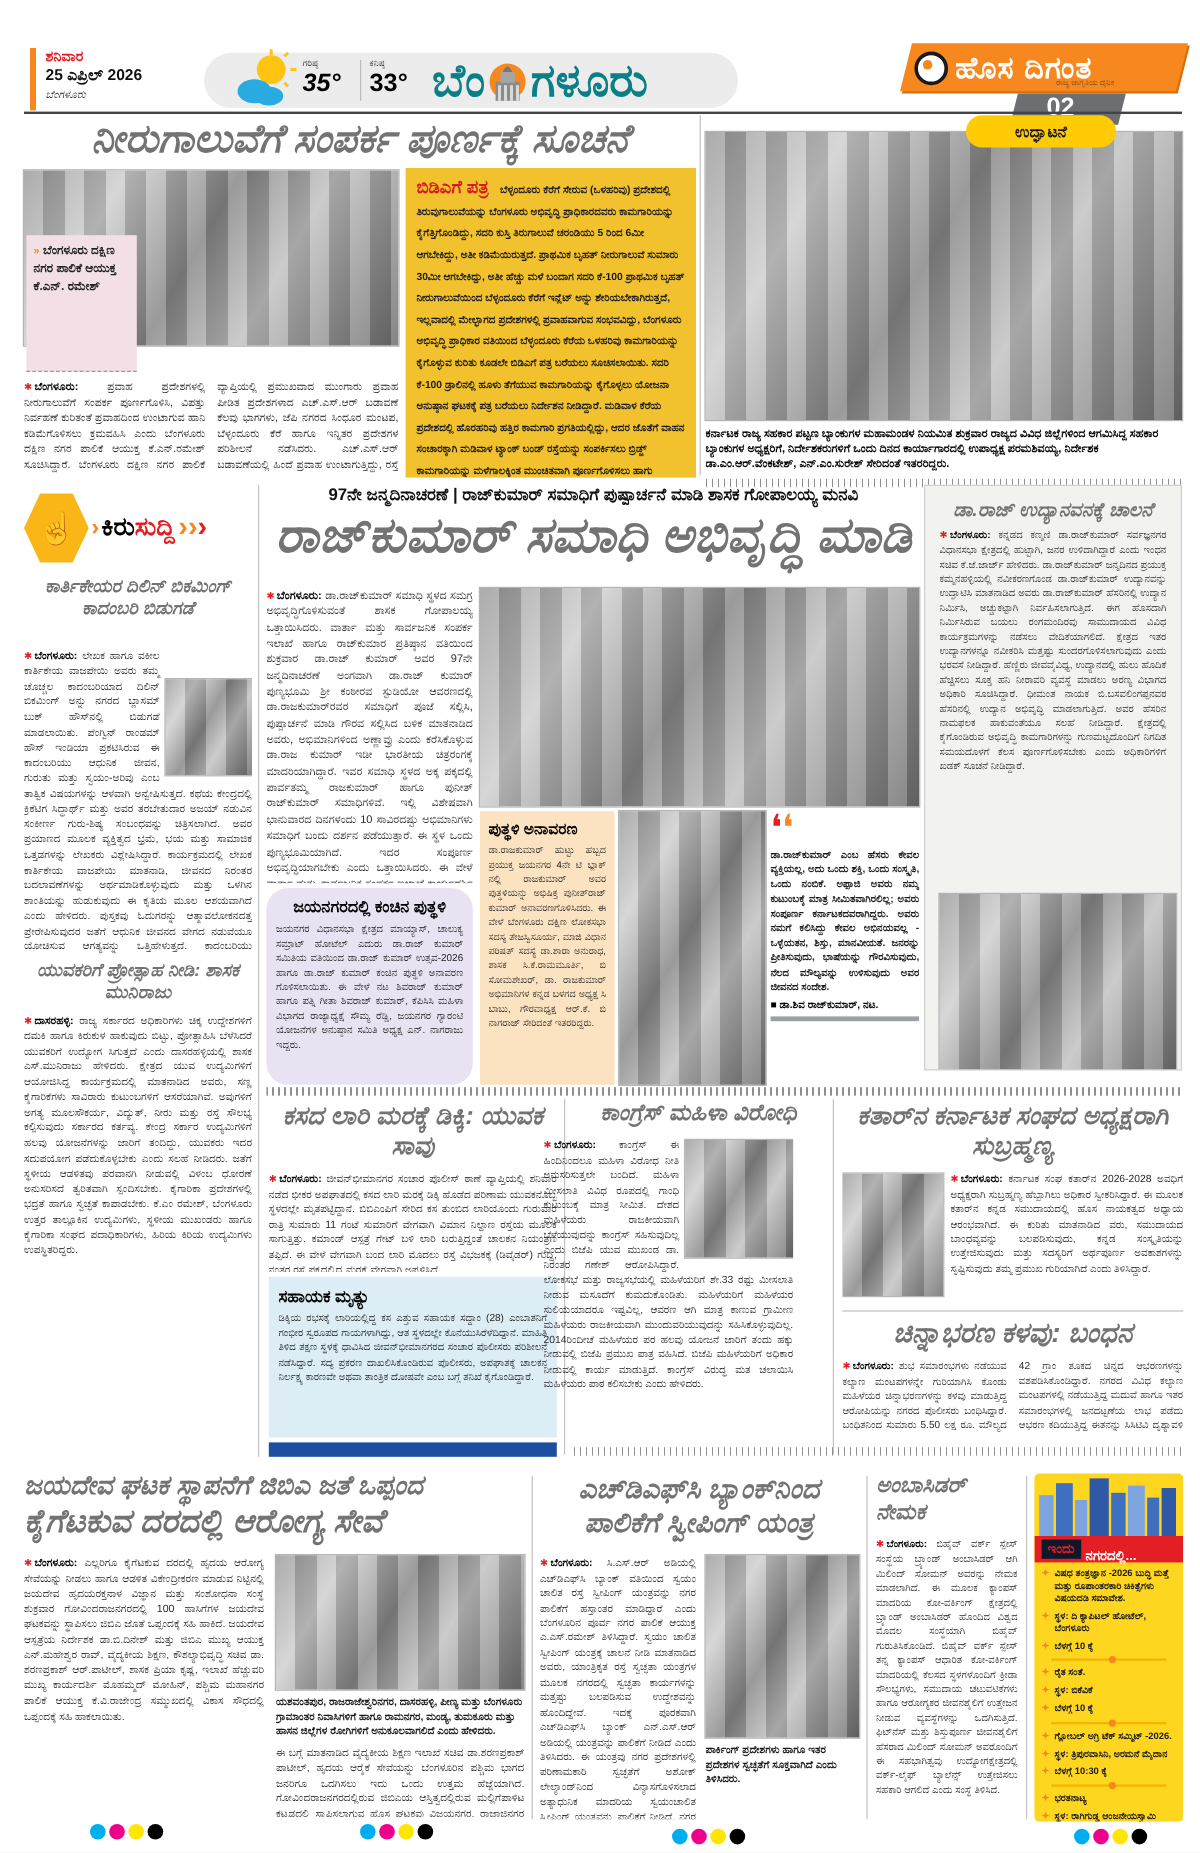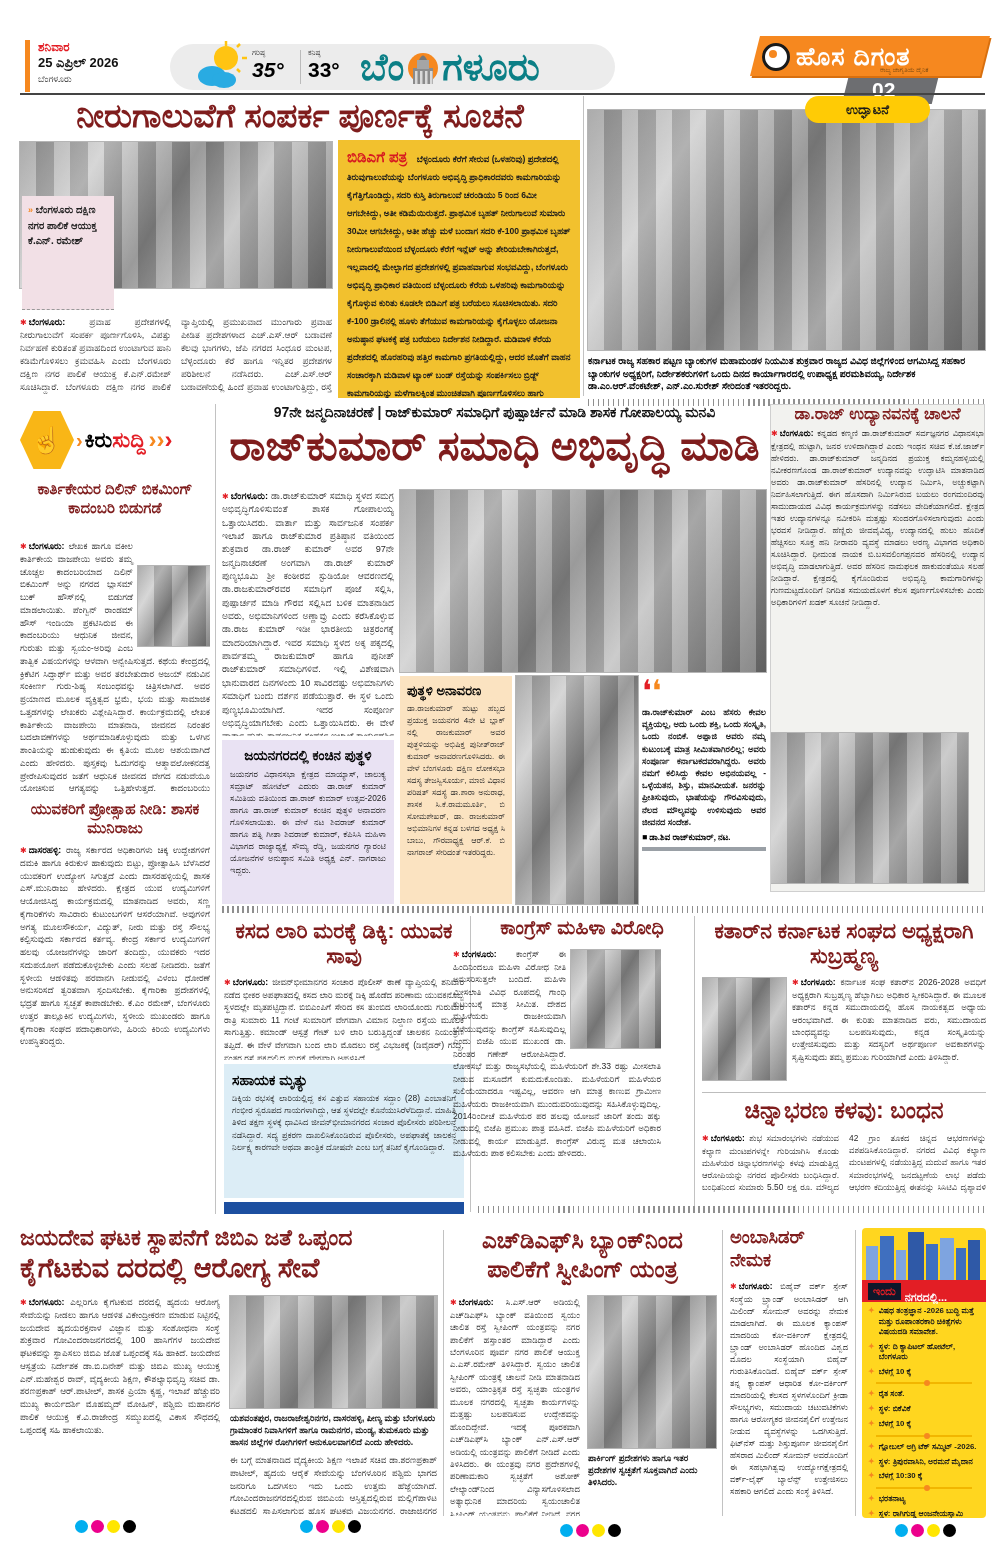--- a/index.html
+++ b/index.html
@@ -1,19 +1,19 @@
 <!DOCTYPE html>
 <html><head>
 <meta charset="utf-8">
 <style>
   html,body{margin:0;padding:0;background:#e9e9e9;}
   .page{position:relative;width:1000px;height:1544px;background:#ffffff;margin:0 auto;
         font-family:"Liberation Sans",sans-serif;color:#1a1a1a;overflow:hidden;}
   .abs{position:absolute;}
-  .hl{font-weight:800;color:#7f1d1d;line-height:1.08;}
+  .hl{font-weight:800;color:#737373;line-height:1.08;font-style:italic;}
   .body-txt{font-size:9px;line-height:1.45;text-align:justify;color:#2a2a2a;overflow:hidden;}
   .cols2{column-count:2;column-gap:10px;}
   .star{color:#e31e25;font-size:8px;margin-right:2px;}
   .dl{font-weight:800;color:#000;}
   .ph{background:
       repeating-linear-gradient(90deg,rgba(255,255,255,.16) 0 16px,rgba(0,0,0,.14) 16px 34px),
       linear-gradient(120deg,#9c9c9c 0%,#cfcfcf 22%,#878787 46%,#c2c2c2 66%,#6e6e6e 100%);
       outline:1px solid #b5b5b5;}
   .cap{font-weight:700;color:#000;line-height:1.35;}
   .dotrule{height:7px;background:repeating-linear-gradient(90deg,#8f8f8f 0 1.5px,transparent 1.5px 5px);}
@@ -32,21 +32,21 @@
   .chev.r{color:#e31e25;}
 </style>
 </head>
 <body>
 
 <div class="page">
 
   <div class="abs" style="left:25px;top:40px;width:135px;height:52px;border-left:5px solid #f6881f;padding-left:8px;">
     <div style="font-size:12px;font-weight:800;color:#e31e25;">ಶನಿವಾರ</div>
     <div style="font-size:13px;font-weight:800;color:#111;margin-top:1px;">25 ಎಪ್ರಿಲ್ 2026</div>
-    <div style="font-size:9px;color:#333;margin-top:3px;">ಬೆಂಗಳೂರು</div>
+    <div style="font-size:9px;color:#333;margin-top:3px;font-style:italic;">ಬೆಂಗಳೂರು</div>
   </div>
 
   <div class="abs" style="left:170px;top:44px;width:445px;height:46px;background:#ececec;border-radius:23px;"></div>
   <div class="abs" style="left:190px;top:40px;width:60px;height:54px;">
     <svg width="60" height="54" viewBox="0 0 60 54">
       <circle cx="36" cy="18" r="12" fill="#ffc412"></circle>
       <g stroke="#ffc412" stroke-width="2.5">
           <line x1="36" y1="1" x2="36" y2="6"></line>
           <line x1="52" y1="18" x2="57" y2="18"></line>
           <line x1="47" y1="7" x2="50" y2="4"></line>
@@ -148,40 +148,40 @@
   <div class="abs" style="left:222px;top:404px;width:545px;font-size:14px;font-weight:700;text-align:center;color:#111;">97ನೇ ಜನ್ಮದಿನಾಚರಣೆ | ರಾಜ್‌ಕುಮಾರ್ ಸಮಾಧಿಗೆ ಪುಷ್ಪಾರ್ಚನೆ ಮಾಡಿ ಶಾಸಕ ಗೋಪಾಲಯ್ಯ ಮನವಿ</div>
   <div class="abs hl" style="left:222px;top:424px;width:545px;font-size:41px;text-align:center;">ರಾಜ್‌ಕುಮಾರ್ ಸಮಾಧಿ ಅಭಿವೃದ್ಧಿ ಮಾಡಿ</div>
 
   <div class="abs body-txt" style="left:222px;top:490px;width:172px;height:246px;font-size:9.2px;">
     <span class="star">✱</span><span class="dl">ಬೆಂಗಳೂರು:</span>
     <span>ಡಾ.ರಾಜ್‌ಕುಮಾರ್ ಸಮಾಧಿ ಸ್ಥಳದ ಸಮಗ್ರ ಅಭಿವೃದ್ಧಿಗೊಳಿಸುವಂತೆ ಶಾಸಕ ಗೋಪಾಲಯ್ಯ ಒತ್ತಾಯಿಸಿದರು. ವಾರ್ತಾ ಮತ್ತು ಸಾರ್ವಜನಿಕ ಸಂಪರ್ಕ ಇಲಾಖೆ ಹಾಗೂ ರಾಜ್‌ಕುಮಾರ ಪ್ರತಿಷ್ಠಾನ ವತಿಯಿಂದ ಶುಕ್ರವಾರ ಡಾ.ರಾಜ್ ಕುಮಾರ್ ಅವರ 97ನೇ ಜನ್ಮದಿನಾಚರಣೆ ಅಂಗವಾಗಿ ಡಾ.ರಾಜ್ ಕುಮಾರ್ ಪುಣ್ಯಭೂಮಿ ಶ್ರೀ ಕಂಠೀರವ ಸ್ಟುಡಿಯೋ ಆವರಣದಲ್ಲಿ ಡಾ.ರಾಜಕುಮಾರ್‌ರವರ ಸಮಾಧಿಗೆ ಪೂಜೆ ಸಲ್ಲಿಸಿ, ಪುಷ್ಪಾರ್ಚನೆ ಮಾಡಿ ಗೌರವ ಸಲ್ಲಿಸಿದ ಬಳಿಕ ಮಾತನಾಡಿದ ಅವರು, ಅಭಿಮಾನಿಗಳಿಂದ ಅಣ್ಣಾವ್ರು ಎಂದು ಕರೆಸಿಕೊಳ್ಳುವ ಡಾ.ರಾಜ ಕುಮಾರ್ ಇಡೀ ಭಾರತೀಯ ಚಿತ್ರರಂಗಕ್ಕೆ ಮಾದರಿಯಾಗಿದ್ದಾರೆ. ಇವರ ಸಮಾಧಿ ಸ್ಥಳದ ಅಕ್ಕ ಪಕ್ಕದಲ್ಲಿ ಪಾರ್ವತಮ್ಮ ರಾಜಕುಮಾರ್ ಹಾಗೂ ಪುನೀತ್ ರಾಜ್‌ಕುಮಾರ್ ಸಮಾಧಿಗಳಿವೆ. ಇಲ್ಲಿ ವಿಶೇಷವಾಗಿ ಭಾನುವಾರದ ದಿನಗಳಂದು 10 ಸಾವಿರದಷ್ಟು ಅಭಿಮಾನಿಗಳು ಸಮಾಧಿಗೆ ಬಂದು ದರ್ಶನ ಪಡೆಯುತ್ತಾರೆ. ಈ ಸ್ಥಳ ಒಂದು ಪುಣ್ಯಭೂಮಿಯಾಗಿದೆ. ಇದರ ಸಂಪೂರ್ಣ ಅಭಿವೃದ್ಧಿಯಾಗಬೇಕು ಎಂದು ಒತ್ತಾಯಿಸಿದರು. ಈ ವೇಳೆ ವಾರ್ತಾ ಮತ್ತು ಸಾರ್ವಜನಿಕ ಸಂಪರ್ಕ ಇಲಾಖೆ ಕಾರ್ಯದರ್ಶಿ ಬಿ.ಬಿ.ಕಾವೇರಿ, ಇಲಾಖೆ ಆಯುಕ್ತ ಹೇಮಂತ್ ನಿಂಬಾಳ್ಕರ್, ನಟ ರಾಘವೇಂದ್ರ, ರಾಜ್‌ಕುಮಾರ್, ಕೇಂದ್ರ ಸಚಿವೆ ಶೋಭಾ ಕರಂದ್ಲಾಜೆ, ಸೇರಿದಂತೆ ಹಲವರು ಉಪಸ್ಥಿತರಿದ್ದರು.</span>
   </div>
 
   <div class="abs ph" style="left:400px;top:490px;width:366px;height:182px;"></div>
 
-  <div class="abs" style="left:222px;top:740px;width:172px;height:164px;background:#e9e2f3;padding:8px;box-sizing:border-box;overflow:hidden;">
+  <div class="abs" style="left:222px;top:740px;width:172px;height:164px;background:#e9e2f3;padding:8px;box-sizing:border-box;overflow:hidden;border-radius:18px;">
     <div class="box-title" style="font-size:13.5px;text-align:center;margin-bottom:4px;">ಜಯನಗರದಲ್ಲಿ ಕಂಚಿನ ಪುತ್ಥಳಿ</div>
     <div style="font-size:8.3px;line-height:1.45;text-align:justify;color:#222;">ಜಯನಗರ ವಿಧಾನಸಭಾ ಕ್ಷೇತ್ರದ ಮಾಯ್ಯಾಸ್, ಚಾಲುಕ್ಯ ಸಮ್ರಾಟ್ ಹೋಟೆಲ್ ಎದುರು ಡಾ.ರಾಜ್ ಕುಮಾರ್ ಸಮಿತಿಯ ವತಿಯಿಂದ ಡಾ.ರಾಜ್ ಕುಮಾರ್ ಉತ್ಸವ-2026 ಹಾಗೂ ಡಾ.ರಾಜ್ ಕುಮಾರ್ ಕಂಚಿನ ಪುತ್ಥಳಿ ಅನಾವರಣ ಗೊಳಿಸಲಾಯಿತು. ಈ ವೇಳೆ ನಟ ಶಿವರಾಜ್ ಕುಮಾರ್ ಹಾಗೂ ಪತ್ನಿ ಗೀತಾ ಶಿವರಾಜ್ ಕುಮಾರ್, ಕೆಪಿಸಿಸಿ ಮಹಿಳಾ ವಿಭಾಗದ ರಾಜ್ಯಾಧ್ಯಕ್ಷೆ ಸೌಮ್ಯ ರೆಡ್ಡಿ, ಜಯನಗರ ಗ್ಯಾರಂಟಿ ಯೋಜನೆಗಳ ಅನುಷ್ಠಾನ ಸಮಿತಿ ಅಧ್ಯಕ್ಷ ಎನ್. ನಾಗರಾಜು ಇದ್ದರು.</div>
   </div>
 
   <div class="abs" style="left:400px;top:676px;width:112px;height:228px;background:#fbe3c1;padding:7px;box-sizing:border-box;overflow:hidden;">
     <div class="box-title" style="font-size:13px;margin-bottom:4px;">ಪುತ್ಥಳಿ ಅನಾವರಣ</div>
     <div style="font-size:8px;line-height:1.5;text-align:justify;color:#222;">ಡಾ.ರಾಜಕುಮಾರ್ ಹುಟ್ಟು ಹಬ್ಬದ ಪ್ರಯುಕ್ತ ಜಯನಗರ 4ನೇ ಟಿ ಬ್ಲಾಕ್ ನಲ್ಲಿ ರಾಜಕುಮಾರ್ ಅವರ ಪುತ್ಥಳಿಯನ್ನು ಅಭಿಷಿಕ್ತ ಪುನೀತ್‌ರಾಜ್ ಕುಮಾರ್ ಅನಾವರಣಗೊಳಿಸಿದರು. ಈ ವೇಳೆ ಬೆಂಗಳೂರು ದಕ್ಷಿಣ ಲೋಕಸಭಾ ಸದಸ್ಯ ತೇಜಸ್ವಿಸೂರ್ಯ, ಮಾಜಿ ವಿಧಾನ ಪರಿಷತ್ ಸದಸ್ಯೆ ಡಾ.ಶಾರಾ ಅನುರಾಧ, ಶಾಸಕ ಸಿ.ಕೆ.ರಾಮಮೂರ್ತಿ, ಬಿ ಸೋಮಶೇಖರ್, ಡಾ. ರಾಜಕುಮಾರ್ ಅಭಿಮಾನಿಗಳ ಕನ್ನಡ ಬಳಗದ ಅಧ್ಯಕ್ಷ ಸಿ ಬಾಬು, ಗೌರವಾಧ್ಯಕ್ಷ ಆರ್.ಕೆ. ಬಿ ನಾಗರಾಜ್ ಸೇರಿದಂತೆ ಇತರರಿದ್ದರು.</div>
   </div>
 
   <div class="abs ph" style="left:516px;top:676px;width:122px;height:228px;"></div>
 
   <div class="abs" style="left:642px;top:676px;width:124px;height:228px;overflow:hidden;">
     <div style="line-height:1;"><span style="font-size:30px;color:#e31e25;">❛</span><span style="font-size:30px;color:#f6881f;">❛</span></div>
     <div style="font-size:8.4px;font-weight:700;line-height:1.45;text-align:justify;color:#1c1c1c;">ಡಾ.ರಾಜ್‌ಕುಮಾರ್ ಎಂಬ ಹೆಸರು ಕೇವಲ ವ್ಯಕ್ತಿಯಲ್ಲ, ಅದು ಒಂದು ಶಕ್ತಿ, ಒಂದು ಸಂಸ್ಕೃತಿ, ಒಂದು ನಂಬಿಕೆ. ಅಪ್ಪಾಜಿ ಅವರು ನಮ್ಮ ಕುಟುಂಬಕ್ಕೆ ಮಾತ್ರ ಸೀಮಿತವಾಗಿರಲಿಲ್ಲ; ಅವರು ಸಂಪೂರ್ಣ ಕರ್ನಾಟಕದವರಾಗಿದ್ದರು. ಅವರು ನಮಗೆ ಕಲಿಸಿದ್ದು ಕೇವಲ ಅಭಿನಯವಲ್ಲ - ಒಳ್ಳೆಯತನ, ಶಿಸ್ತು, ಮಾನವೀಯತೆ. ಜನರನ್ನು ಪ್ರೀತಿಸುವುದು, ಭಾಷೆಯನ್ನು ಗೌರವಿಸುವುದು, ನೆಲದ ಮೌಲ್ಯವನ್ನು ಉಳಿಸುವುದು ಅವರ ಜೀವನದ ಸಂದೇಶ.</div>
-    <div style="font-size:8.6px;font-weight:800;color:#000;margin-top:4px;font-family:Liberation Serif, serif;">■ <span>ಡಾ.ಶಿವ ರಾಜ್‌ಕುಮಾರ್, ನಟ.</span></div>
+    <div style="font-size:8.6px;font-weight:800;color:#000;margin-top:4px;">■ <span>ಡಾ.ಶಿವ ರಾಜ್‌ಕುಮಾರ್, ನಟ.</span></div>
     <div style="height:4px;background:#9aa0a6;margin-top:4px;"></div>
   </div>
 
-  <div class="abs" style="left:770px;top:404px;width:215px;height:488px;background:#f2f2ef;border:1px solid #cfcfcf;padding:0;box-sizing:border-box;overflow:hidden;">
+  <div class="abs" style="left:770px;top:404px;width:215px;height:488px;background:#f2f2ef;border:1px solid #cfcfcf;padding:12px;box-sizing:border-box;overflow:hidden;">
     <div class="hl" style="font-size:16px;text-align:center;margin-bottom:5px;">ಡಾ.ರಾಜ್ ಉದ್ಯಾನವನಕ್ಕೆ ಚಾಲನೆ</div>
     <div class="body-txt" style="font-size:8.3px;height:300px;">
       <span class="star">✱</span><span class="dl">ಬೆಂಗಳೂರು:</span>
       <span>ಕನ್ನಡದ ಕಣ್ಮಣಿ ಡಾ.ರಾಜ್‌ಕುಮಾರ್ ಸರ್ವಜ್ಞನಗರ ವಿಧಾನಸಭಾ ಕ್ಷೇತ್ರದಲ್ಲಿ ಹುಟ್ಟಾಗಿ, ಜನರ ಉಳಿದಾಗಿದ್ದಾರೆ ಎಂದು ಇಂಧನ ಸಚಿವ ಕೆ.ಜೆ.ಜಾರ್ಜ್ ಹೇಳಿದರು. ಡಾ.ರಾಜ್‌ಕುಮಾರ್ ಜನ್ಮದಿನದ ಪ್ರಯುಕ್ತ ಕಮ್ಮನಹಳ್ಳಿಯಲ್ಲಿ ನವೀಕರಣಗೊಂಡ ಡಾ.ರಾಜ್‌ಕುಮಾರ್ ಉದ್ಯಾನವನ್ನು ಉದ್ಘಾಟಿಸಿ ಮಾತನಾಡಿದ ಅವರು ಡಾ.ರಾಜ್‌ಕುಮಾರ್ ಹೆಸರಿನಲ್ಲಿ ಉದ್ಯಾನ ನಿರ್ಮಿಸಿ, ಅಚ್ಚುಕಟ್ಟಾಗಿ ನಿರ್ವಹಿಸಲಾಗುತ್ತಿದೆ. ಈಗ ಹೊಸದಾಗಿ ನಿರ್ಮಿಸಿರುವ ಬಯಲು ರಂಗಮಂದಿರವು ಸಾಮುದಾಯದ ವಿವಿಧ ಕಾರ್ಯಕ್ರಮಗಳನ್ನು ನಡೆಸಲು ವೇದಿಕೆಯಾಗಲಿದೆ. ಕ್ಷೇತ್ರದ ಇತರ ಉದ್ಯಾನಗಳನ್ನೂ ನವೀಕರಿಸಿ ಮತ್ತಷ್ಟು ಸುಂದರಗೊಳಿಸಲಾಗುವುದು ಎಂದು ಭರವಸೆ ನೀಡಿದ್ದಾರೆ. ಹೆಣ್ಣಿರು ಜೀವವೈವಿಧ್ಯ, ಉದ್ಯಾನದಲ್ಲಿ ಹುಲು ಹೊದಿಕೆ ಹೆಚ್ಚಿಸಲು ಸೂಕ್ತ ಹನಿ ನೀರಾವರಿ ವ್ಯವಸ್ಥೆ ಮಾಡಲು ಅರಣ್ಯ ವಿಭಾಗದ ಅಧಿಕಾರಿ ಸೂಚಿಸಿದ್ದಾರೆ. ಧೀಮಂತ ನಾಯಕ ಬಿ.ಬಸವಲಿಂಗಪ್ಪನವರ ಹೆಸರಿನಲ್ಲಿ ಉದ್ಯಾನ ಅಭಿವೃದ್ಧಿ ಮಾಡಲಾಗುತ್ತಿದೆ. ಅವರ ಹೆಸರಿನ ನಾಮಫಲಕ ಹಾಕುವಂತೆಯೂ ಸಲಹೆ ನೀಡಿದ್ದಾರೆ. ಕ್ಷೇತ್ರದಲ್ಲಿ ಕೈಗೊಂಡಿರುವ ಅಭಿವೃದ್ಧಿ ಕಾಮಗಾರಿಗಳನ್ನು ಗುಣಮಟ್ಟದೊಂದಿಗೆ ನಿಗದಿತ ಸಮಯದೊಳಗೆ ಕೆಲಸ ಪೂರ್ಣಗೊಳಿಸಬೇಕು ಎಂದು ಅಧಿಕಾರಿಗಳಿಗೆ ಖಡಕ್ ಸೂಚನೆ ನೀಡಿದ್ದಾರೆ.</span>
     </div>
     <div class="ph" style="width:197px;height:150px;margin-top:6px;"></div>
   </div>
 
   <div class="abs dotrule" style="left:222px;top:906px;width:763px;"></div>
 

